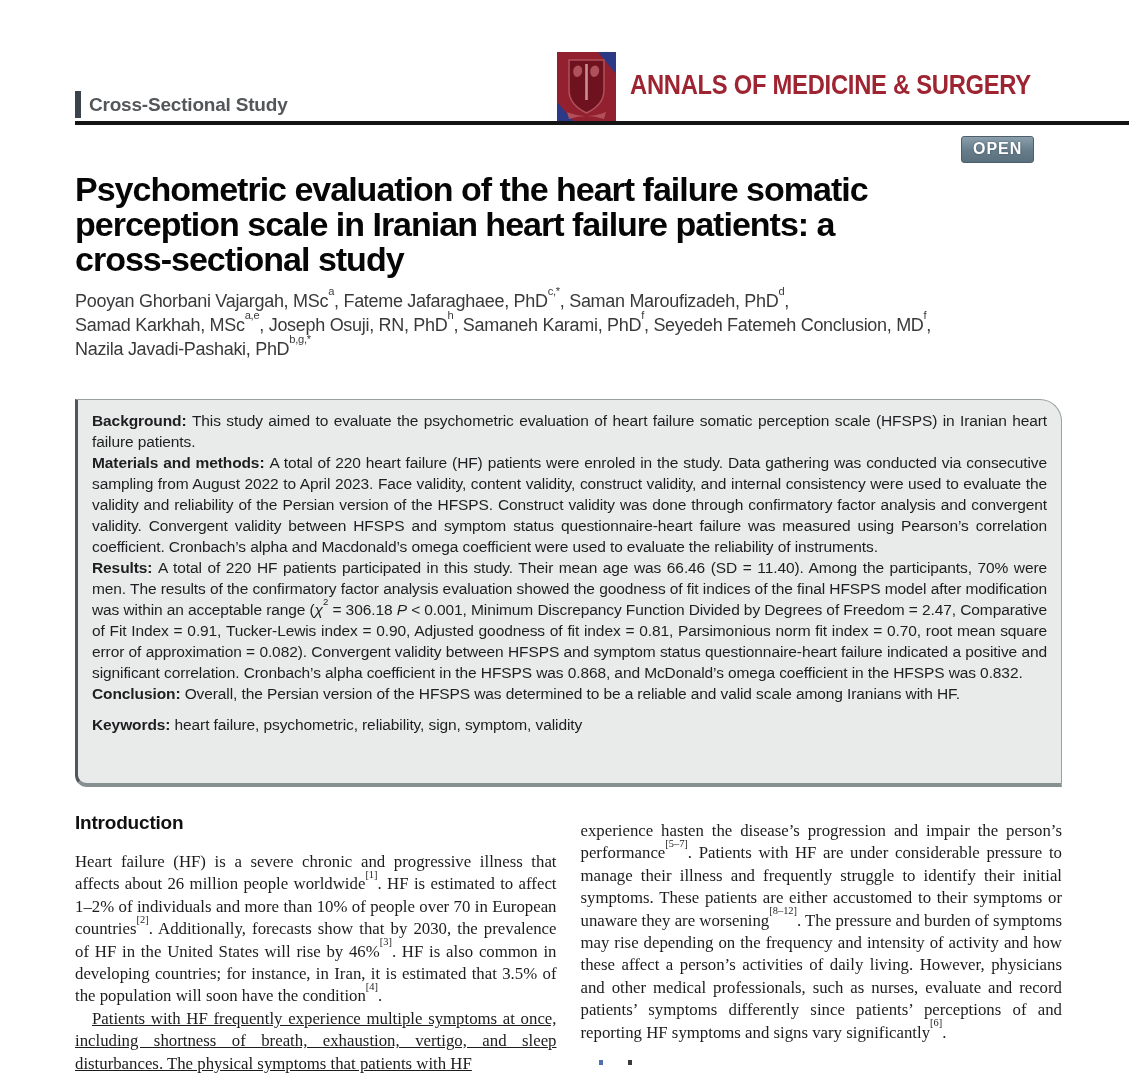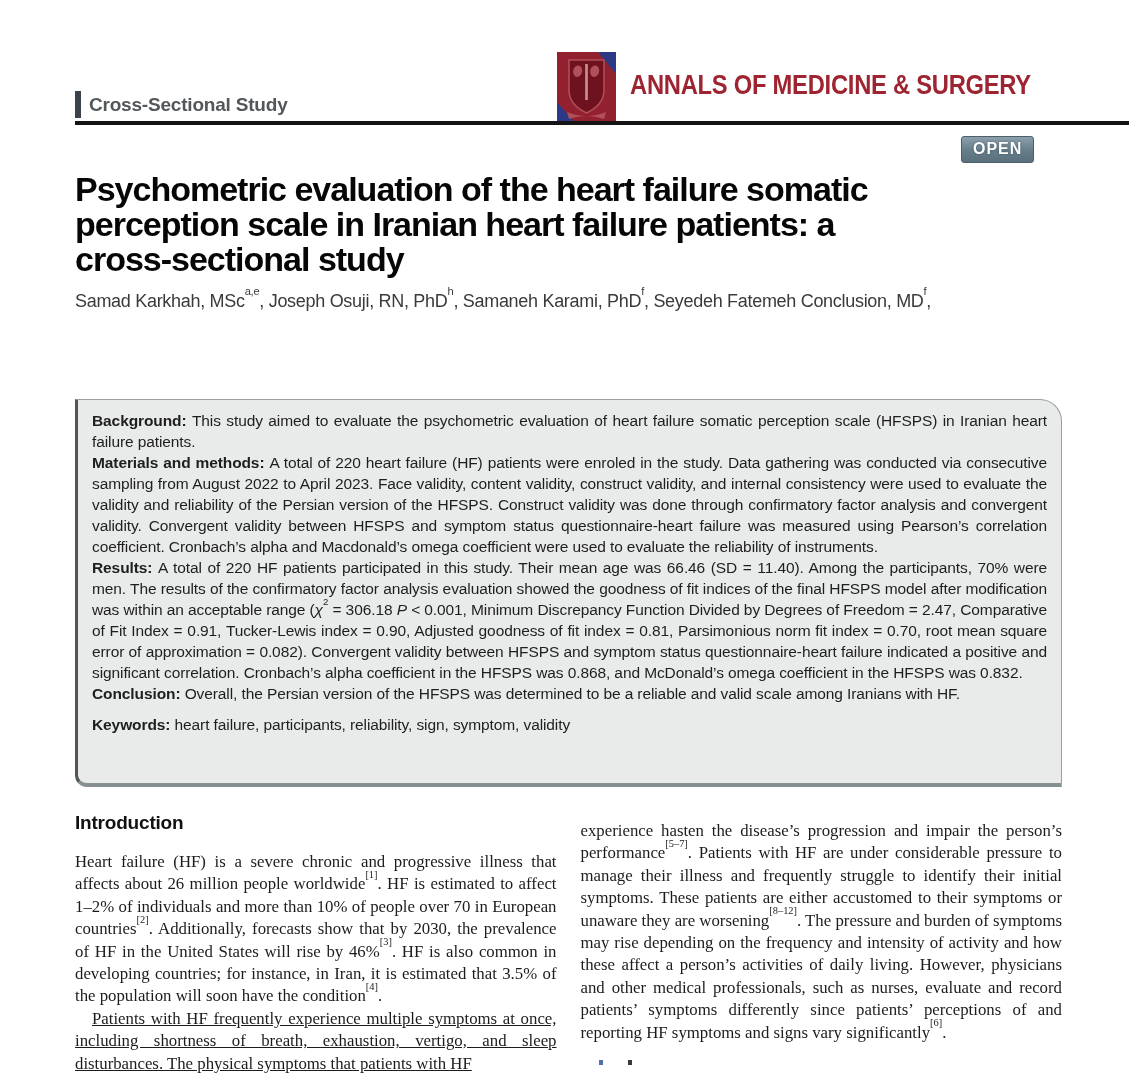--- a/index.html
+++ b/index.html
@@ -117,29 +117,31 @@
   <div class="header-rule"></div>
   <div class="open-badge">OPEN</div>
 
   <div class="article-title">
     <div>Psychometric evaluation of the heart failure somatic</div>
     <div>perception scale in Iranian heart failure patients: a</div>
     <div>cross-sectional study</div>
   </div>
 
   <div class="authors">
+    <div><span>Pooyan Ghorbani Vajargah, MSc</span><sup>a</sup><span>, Fateme Jafaraghaee, PhD</span><sup>c,*</sup><span>, Saman Maroufizadeh, PhD</span><sup>d</sup><span>,</span></div>
     <div><span>Samad Karkhah, MSc</span><sup>a,e</sup><span>, Joseph Osuji, RN, PhD</span><sup>h</sup><span>, Samaneh Karami, PhD</span><sup>f</sup><span>, Seyedeh Fatemeh Conclusion, MD</span><sup>f</sup><span>,</span></div>
+    <div><span>Nazila Javadi-Pashaki, PhD</span><sup>b,g,*</sup></div>
   </div>
 
   <div class="abstract">
     <p><b>Background: </b><span>This study aimed to evaluate the psychometric evaluation of heart failure somatic perception scale (HFSPS) in Iranian heart failure patients.</span></p>
     <p><b>Materials and methods: </b><span>A total of 220 heart failure (HF) patients were enroled in the study. Data gathering was conducted via consecutive sampling from August 2022 to April 2023. Face validity, content validity, construct validity, and internal consistency were used to evaluate the validity and reliability of the Persian version of the HFSPS. Construct validity was done through confirmatory factor analysis and convergent validity. Convergent validity between HFSPS and symptom status questionnaire-heart failure was measured using Pearson’s correlation coefficient. Cronbach’s alpha and Macdonald’s omega coefficient were used to evaluate the reliability of instruments.</span></p>
     <p><b>Results: </b><span>A total of 220 HF patients participated in this study. Their mean age was 66.46 (SD = 11.40). Among the participants, 70% were men. The results of the confirmatory factor analysis evaluation showed the goodness of fit indices of the final HFSPS model after modification was within an acceptable range (</span><i>χ</i><sup>2</sup><span> = 306.18 </span><i>P</i><span> &lt; 0.001, Minimum Discrepancy Function Divided by Degrees of Freedom = 2.47, Comparative of Fit Index = 0.91, Tucker-Lewis index = 0.90, Adjusted goodness of fit index = 0.81, Parsimonious norm fit index = 0.70, root mean square error of approximation = 0.082). Convergent validity between HFSPS and symptom status questionnaire-heart failure indicated a positive and significant correlation. Cronbach’s alpha coefficient in the HFSPS was 0.868, and McDonald’s omega coefficient in the HFSPS was 0.832.</span></p>
     <p><b>Conclusion: </b><span>Overall, the Persian version of the HFSPS was determined to be a reliable and valid scale among Iranians with HF.</span></p>
-    <p class="keywords"><b>Keywords: </b><span>heart failure, participants, reliability, sign, symptom, validity</span></p>
+    <p class="keywords"><b>Keywords: </b><span>heart failure, psychometric, reliability, sign, symptom, validity</span></p>
   </div>
 
   <div class="columns">
     <div class="col col-left">
       <div class="intro-heading">Introduction</div>
       <p><span>Heart failure (HF) is a severe chronic and progressive illness that affects about 26 million people worldwide</span><sup>[1]</sup><span>. HF is estimated to affect 1–2% of individuals and more than 10% of people over 70 in European countries</span><sup>[2]</sup><span>. Additionally, forecasts show that by 2030, the prevalence of HF in the United States will rise by 46%</span><sup>[3]</sup><span>. HF is also common in developing countries; for instance, in Iran, it is estimated that 3.5% of the population will soon have the condition</span><sup>[4]</sup><span>.</span></p>
       <p class="indent"><span>Patients with HF frequently experience multiple symptoms at once, including shortness of breath, exhaustion, vertigo, and sleep disturbances. The physical symptoms that patients with HF</span></p>
     </div>
     <div class="col col-right">
       <p><span>experience hasten the disease’s progression and impair the person’s performance</span><sup>[5–7]</sup><span>. Patients with HF are under considerable pressure to manage their illness and frequently struggle to identify their initial symptoms. These patients are either accustomed to their symptoms or unaware they are worsening</span><sup>[8–12]</sup><span>. The pressure and burden of symptoms may rise depending on the frequency and intensity of activity and how these affect a person’s activities of daily living. However, physicians and other medical professionals, such as nurses, evaluate and record patients’ symptoms differently since patients’ perceptions of and reporting HF symptoms and signs vary significantly</span><sup>[6]</sup><span>.</span></p>

